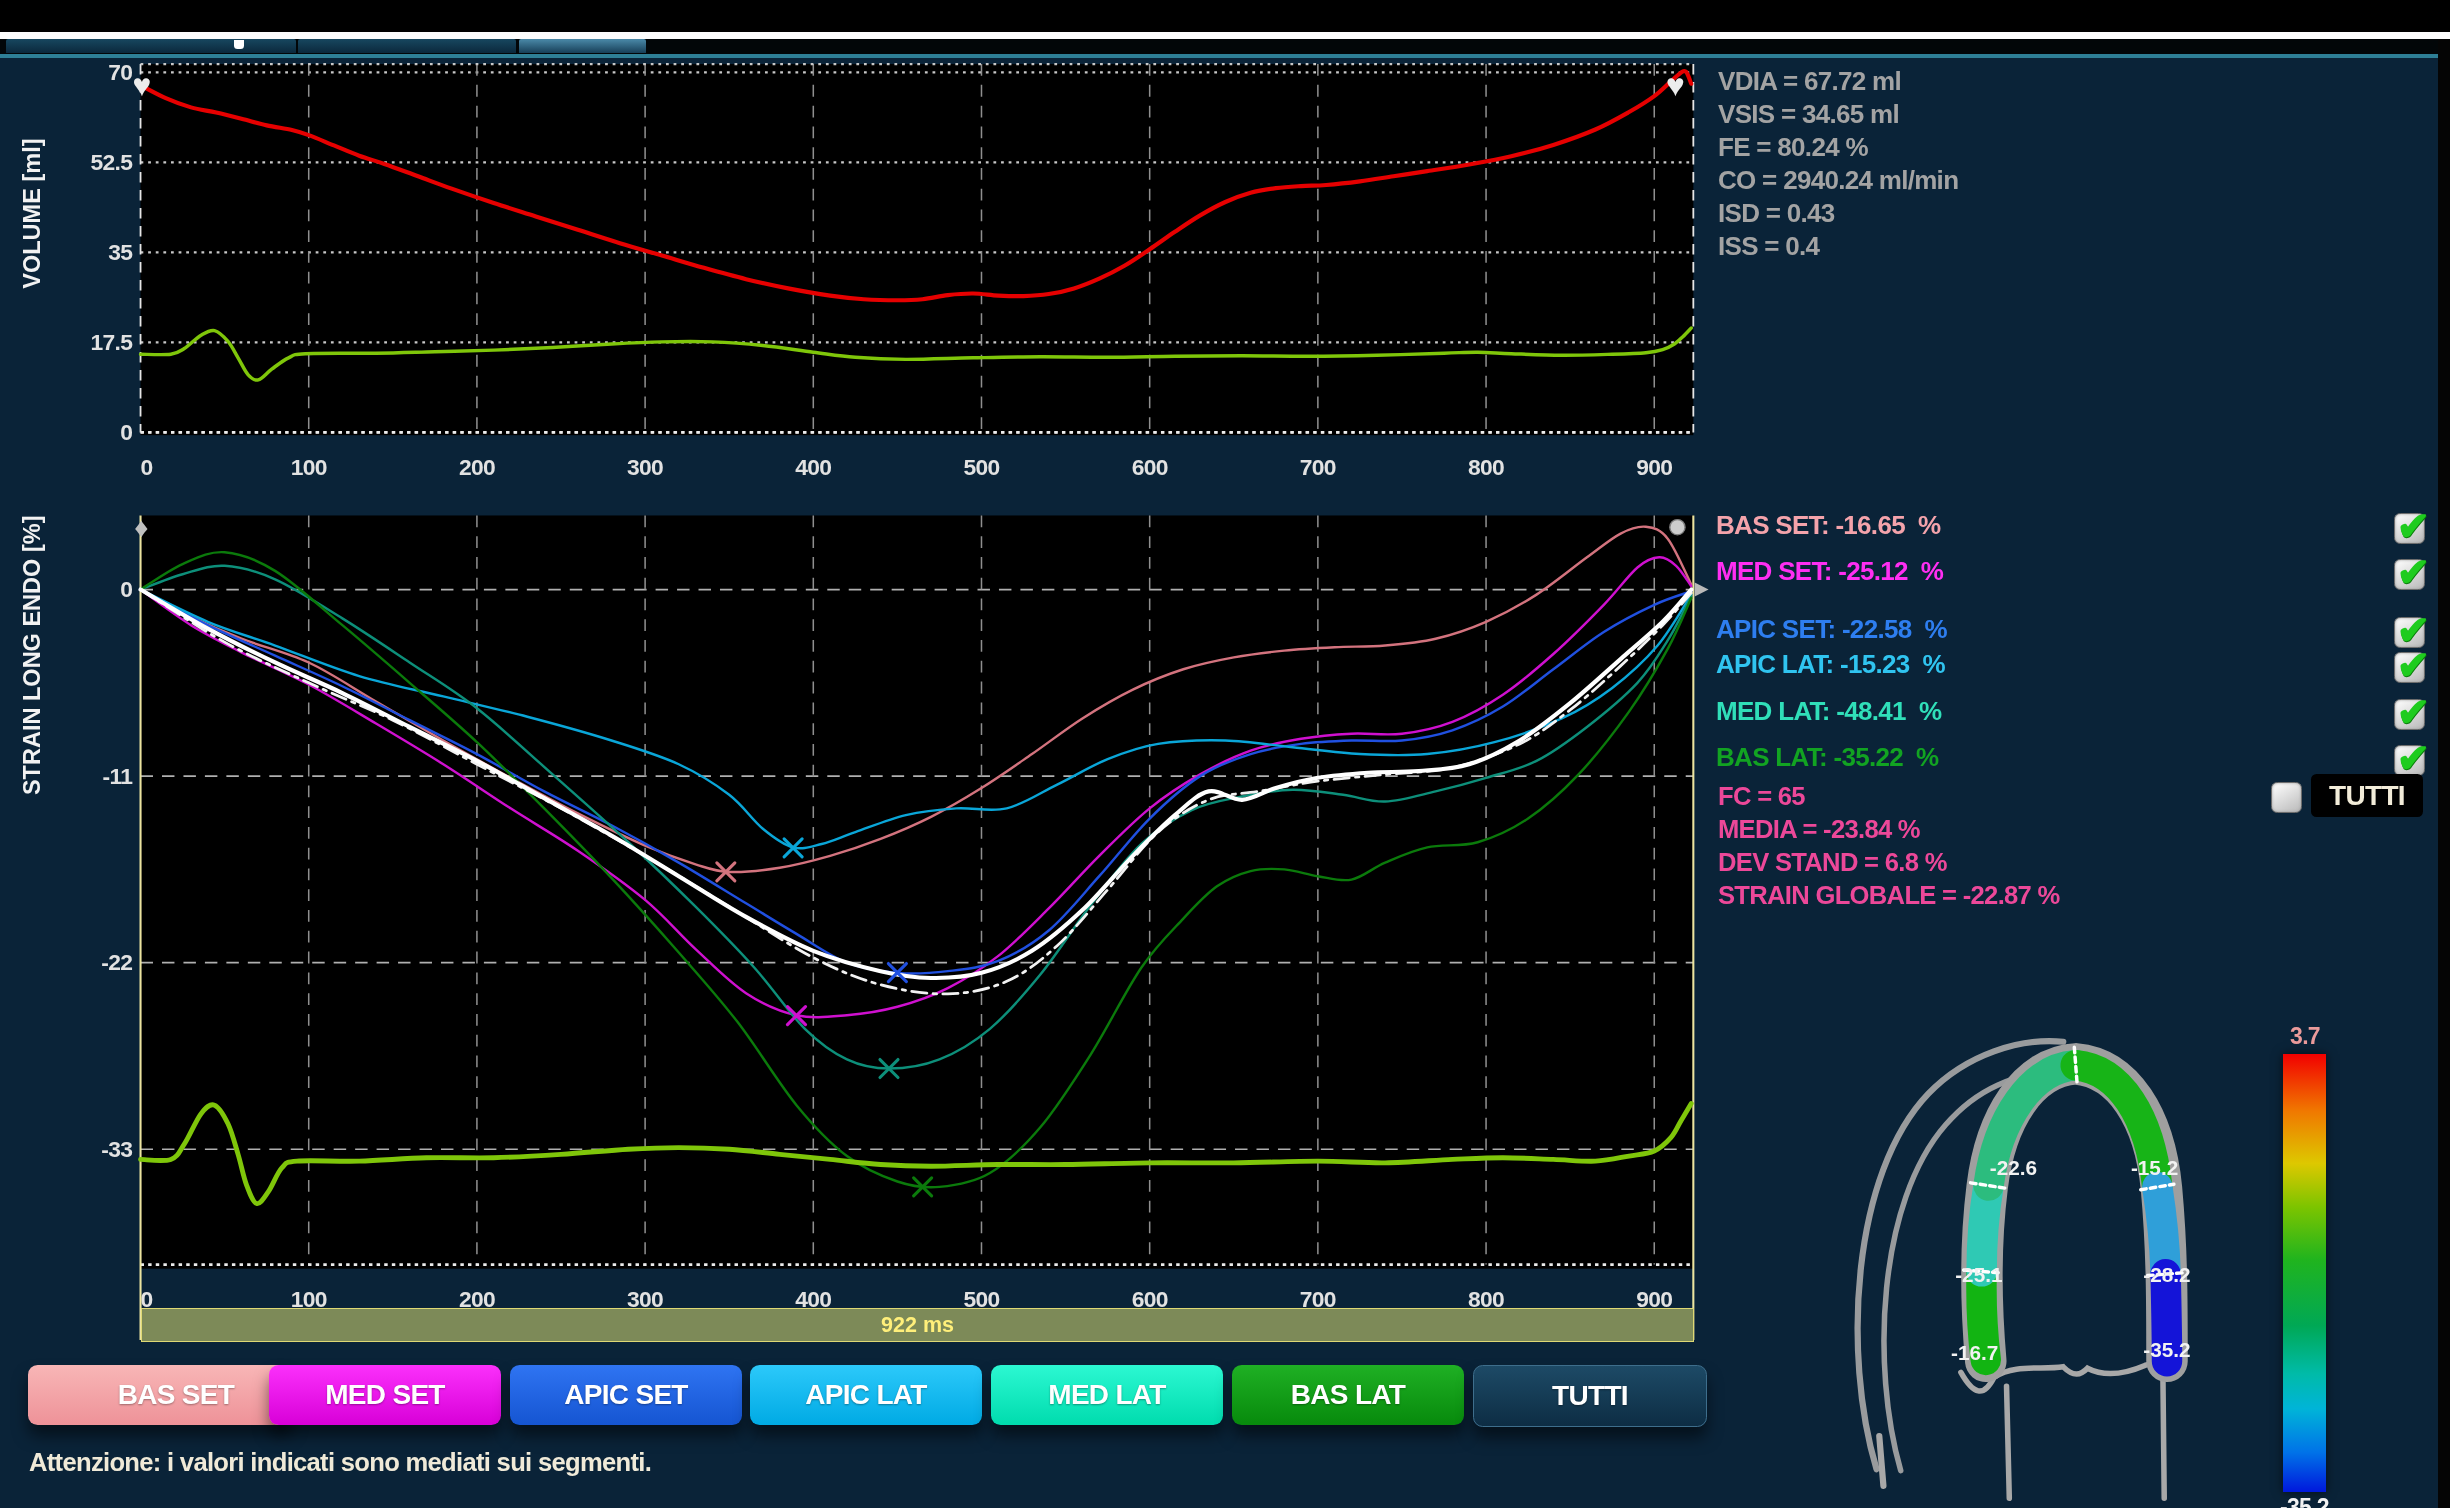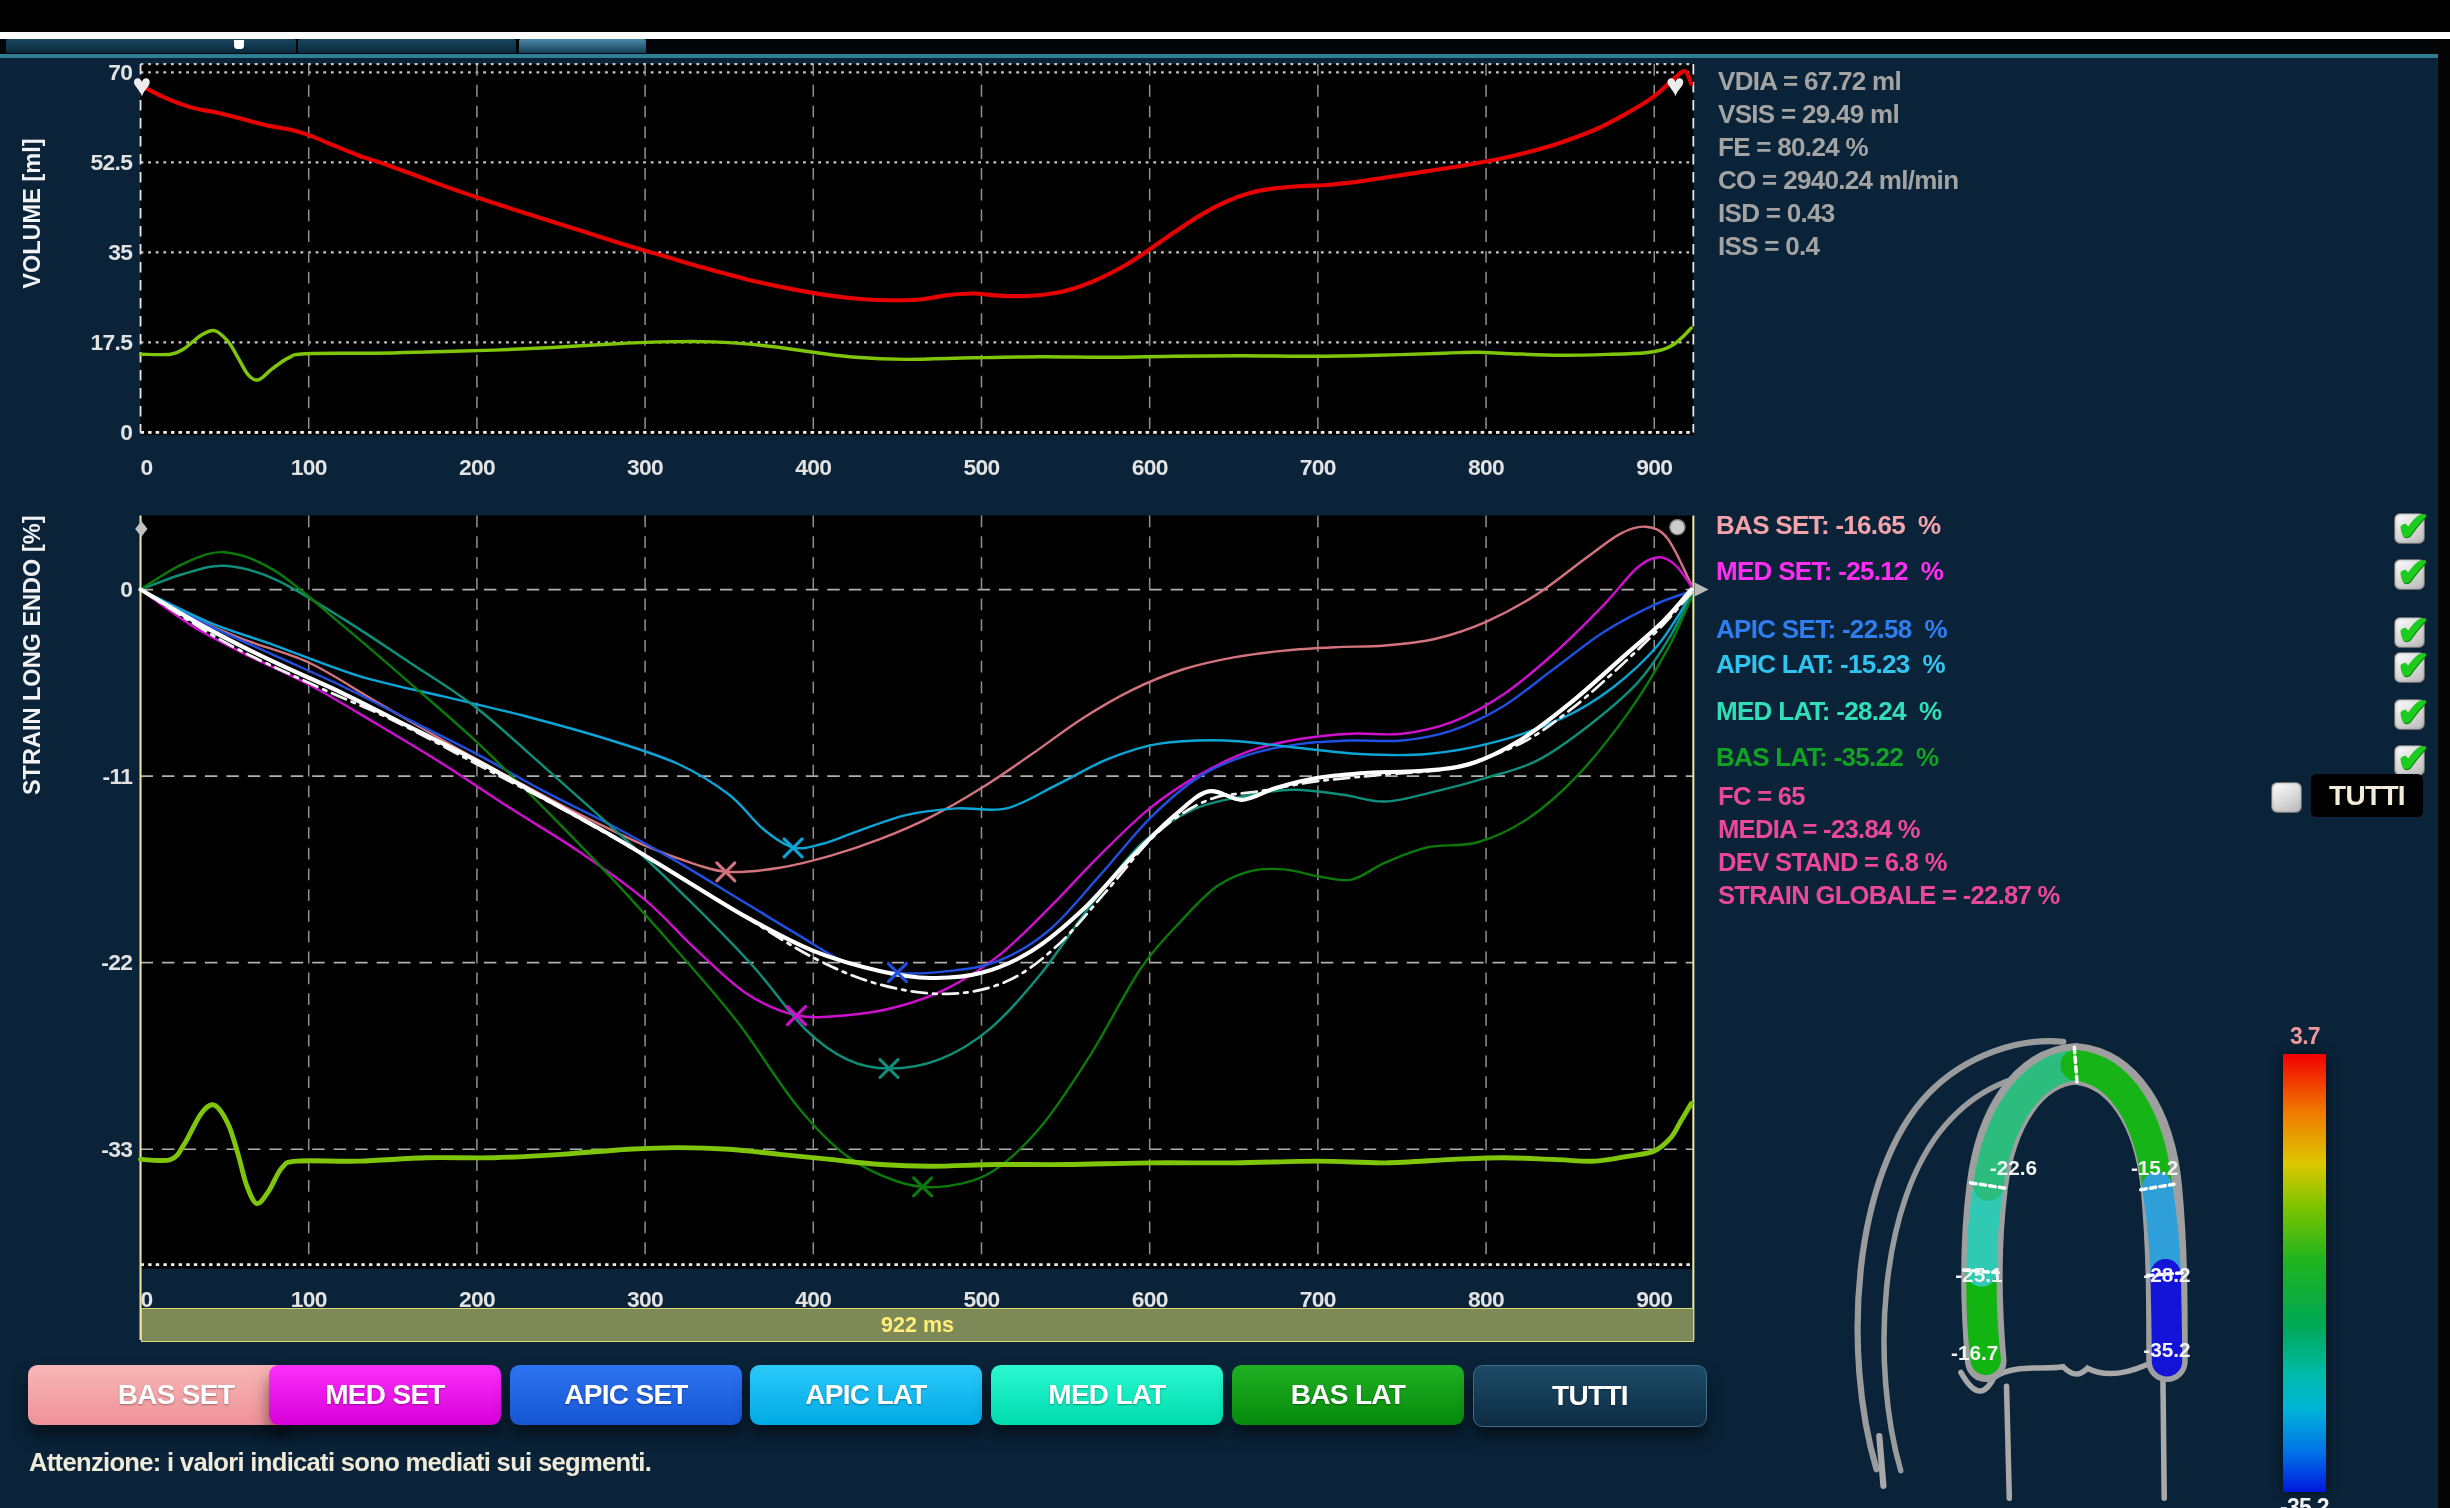--- a/index.html
+++ b/index.html
@@ -145,36 +145,36 @@
         <path points="" d="M 2448 795 L 2468 805 L 2448 815 Z" fill="#b9b9b9"></path>
         <text x="58" y="900" fill="#f2f2f2" font-size="34" font-weight="bold" text-anchor="middle" transform="rotate(-90 58 900)" style="letter-spacing:0px">STRAIN LONG ENDO [%]</text>
       </g>
     </svg>
 
   <div class="abs" style="left:141px;top:1276px;width:1551px;height:32px;background:#7d8a58;border:1.4px solid #ded874;
               display:flex;align-items:center;justify-content:center;">
     <span style="color:#ffef7a;font-size:21.5px;font-weight:bold;letter-spacing:0px;">922 ms</span>
   </div>
 
-  <div class="abs stats" id="stats-block" style="left:1718px;top:33px;"><div>VDIA = 67.72 ml</div><div>VSIS = 29.49 ml</div><div>FE = 80.24 %</div><div>CO = 2940.24 ml/min</div><div>ISD = 0.43</div><div>ISS = 0.4</div></div>
+  <div class="abs stats" id="stats-block" style="left:1718px;top:33px;"><div>VDIA = 67.72 ml</div><div>VSIS = 34.65 ml</div><div>FE = 80.24 %</div><div>CO = 2940.24 ml/min</div><div>ISD = 0.43</div><div>ISS = 0.4</div></div>
 
   <div class="abs" id="legend-block" style="left:1716px;top:478px;width:735px;height:284px;">
       <div class="legend-row" style="top: 0px;"><span class="legend-label" style="color: rgb(244, 163, 171);">BAS SET: -16.65  %</span><div class="checkbox" style="left: 678px; top: 2.8px;">
           <span class="mark">✔</span>
         </div></div>
       <div class="legend-row" style="top: 46px;"><span class="legend-label" style="color: rgb(255, 46, 242);">MED SET: -25.12  %</span><div class="checkbox" style="left: 678px; top: 2.8px;">
           <span class="mark">✔</span>
         </div></div>
       <div class="legend-row" style="top: 104px;"><span class="legend-label" style="color: rgb(46, 126, 240);">APIC SET: -22.58  %</span><div class="checkbox" style="left: 678px; top: 2.8px;">
           <span class="mark">✔</span>
         </div></div>
       <div class="legend-row" style="top: 139px;"><span class="legend-label" style="color: rgb(48, 196, 240);">APIC LAT: -15.23  %</span><div class="checkbox" style="left: 678px; top: 2.8px;">
           <span class="mark">✔</span>
         </div></div>
-      <div class="legend-row" style="top: 186px;"><span class="legend-label" style="color: rgb(48, 223, 185);">MED LAT: -28.24  %</span><div class="checkbox" style="left: 678px; top: 2.8px;">
+      <div class="legend-row" style="top: 186px;"><span class="legend-label" style="color: rgb(48, 223, 185);">MED LAT: -48.41  %</span><div class="checkbox" style="left: 678px; top: 2.8px;">
           <span class="mark">✔</span>
         </div></div>
       <div class="legend-row" style="top: 232px;"><span class="legend-label" style="color: rgb(18, 163, 34);">BAS LAT: -35.22  %</span><div class="checkbox" style="left: 678px; top: 2.8px;">
           <span class="mark">✔</span>
         </div></div>
     </div>
 
   <div class="abs summary" id="summary-block" style="left:1718px;top:748px;"><div>FC = 65</div><div>MEDIA = -23.84 %</div><div>DEV STAND = 6.8 %</div><div>STRAIN GLOBALE = -22.87 %</div></div>
 
   <div class="checkbox" style="left:2271px;top:750px;"></div>

